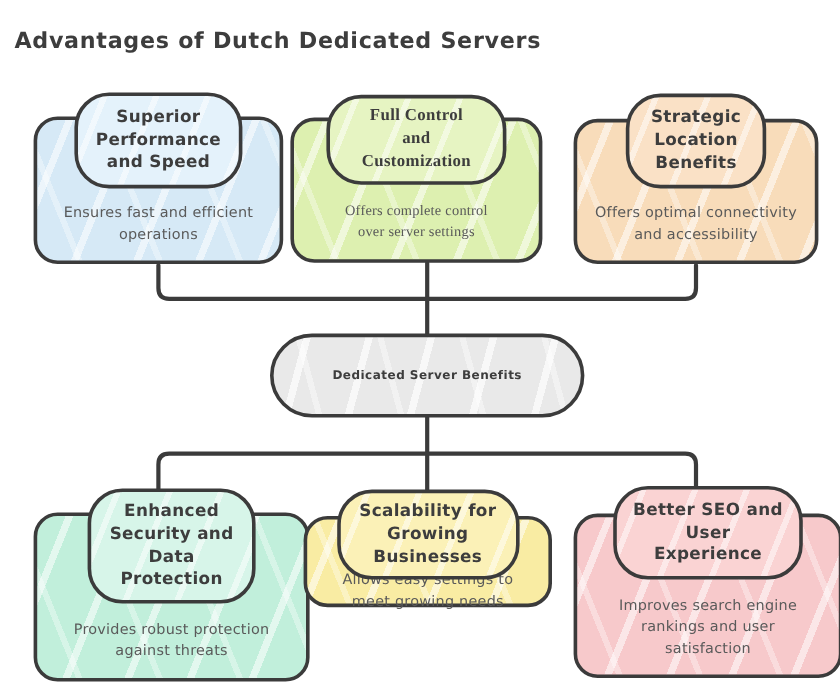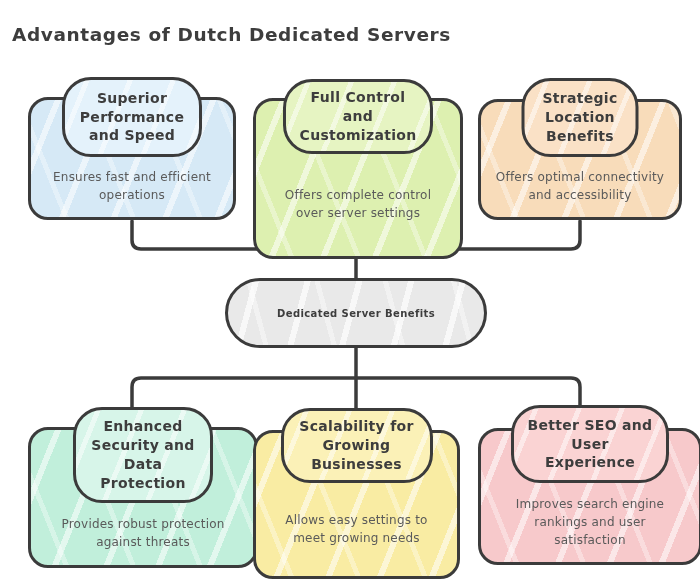--- a/index.html
+++ b/index.html
@@ -78,21 +78,21 @@
     <div class="node-outer"></div>
     <div class="node-header">
       <div class="node-title">Superior
 Performance
 and Speed</div>
     </div>
     <div class="node-desc">Ensures fast and efficient
 operations</div>
   </div>
 
-  <div class="node" style="left: 253px; top: 79px; width: 210px; height: 180px; --outer-top: 19px; --header-w: 150px; --header-h: 75px; --fill: #ddf0b0; --hfill: #e6f4c2;">
+  <div class="node" style="left: 242px; top: 79px; width: 210px; height: 140px; font-family: Liberation Serif, serif; --outer-top: 19px; --header-w: 150px; --header-h: 75px; --fill: #ddf0b0; --hfill: #e6f4c2;">
     <div class="node-outer"></div>
     <div class="node-header">
       <div class="node-title">Full Control
 and
 Customization</div>
     </div>
     <div class="node-desc">Offers complete control
 over server settings</div>
   </div>
 
@@ -116,21 +116,21 @@
     <div class="node-header">
       <div class="node-title">Enhanced
 Security and
 Data
 Protection</div>
     </div>
     <div class="node-desc">Provides robust protection
 against threats</div>
   </div>
 
-  <div class="node" style="left: 253px; top: 408px; width: 207px; height: 171px; --outer-top: 22px; --header-w: 152px; --header-h: 75px; --fill: #f9eca3; --hfill: #fbf1b7;">
+  <div class="node" style="left: 253px; top: 408px; width: 207px; height: 98px; --outer-top: 22px; --header-w: 152px; --header-h: 75px; --fill: #f9eca3; --hfill: #fbf1b7;">
     <div class="node-outer"></div>
     <div class="node-header">
       <div class="node-title">Scalability for
 Growing
 Businesses</div>
     </div>
     <div class="node-desc">Allows easy settings to
 meet growing needs</div>
   </div>
 

